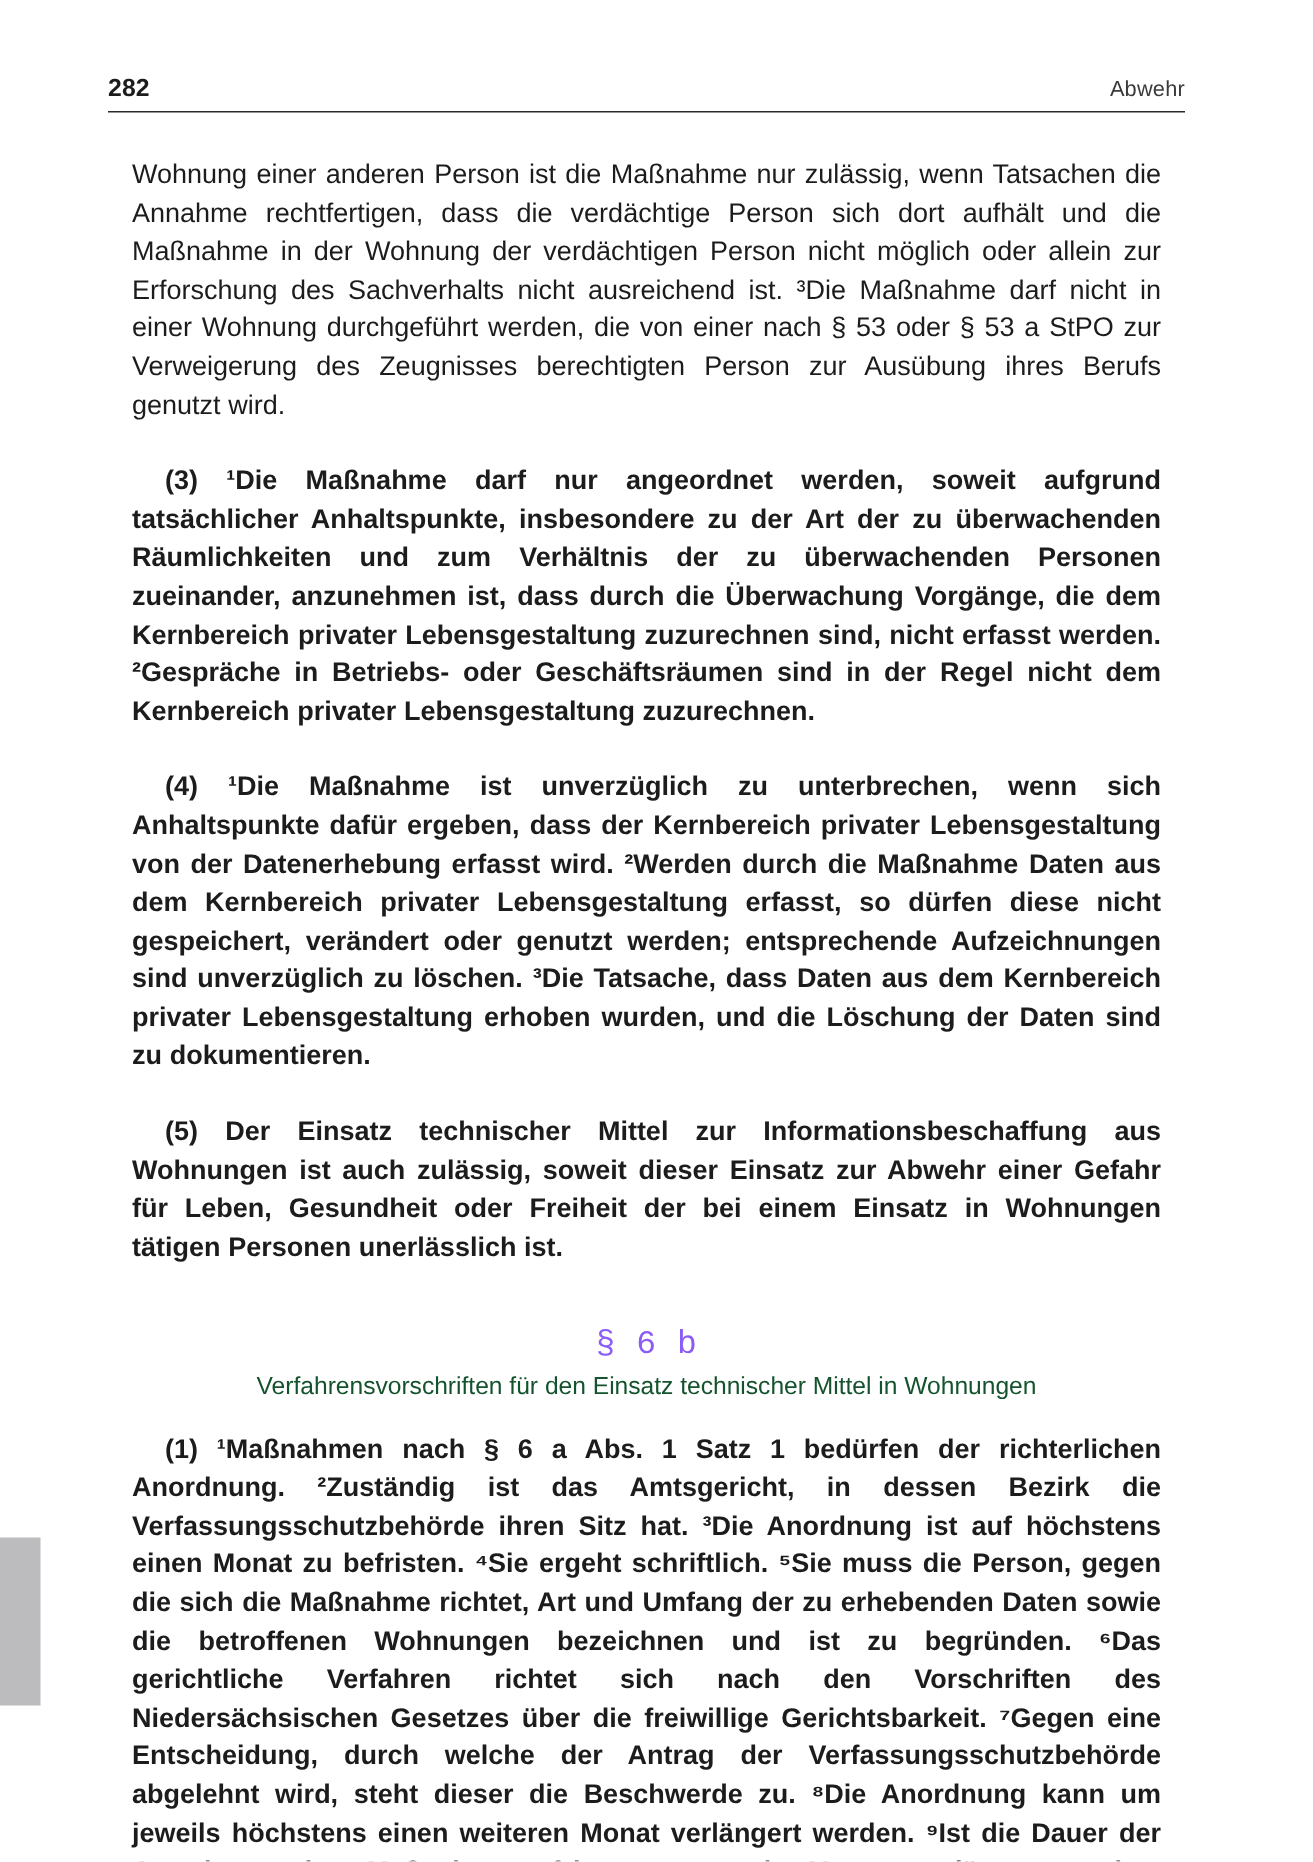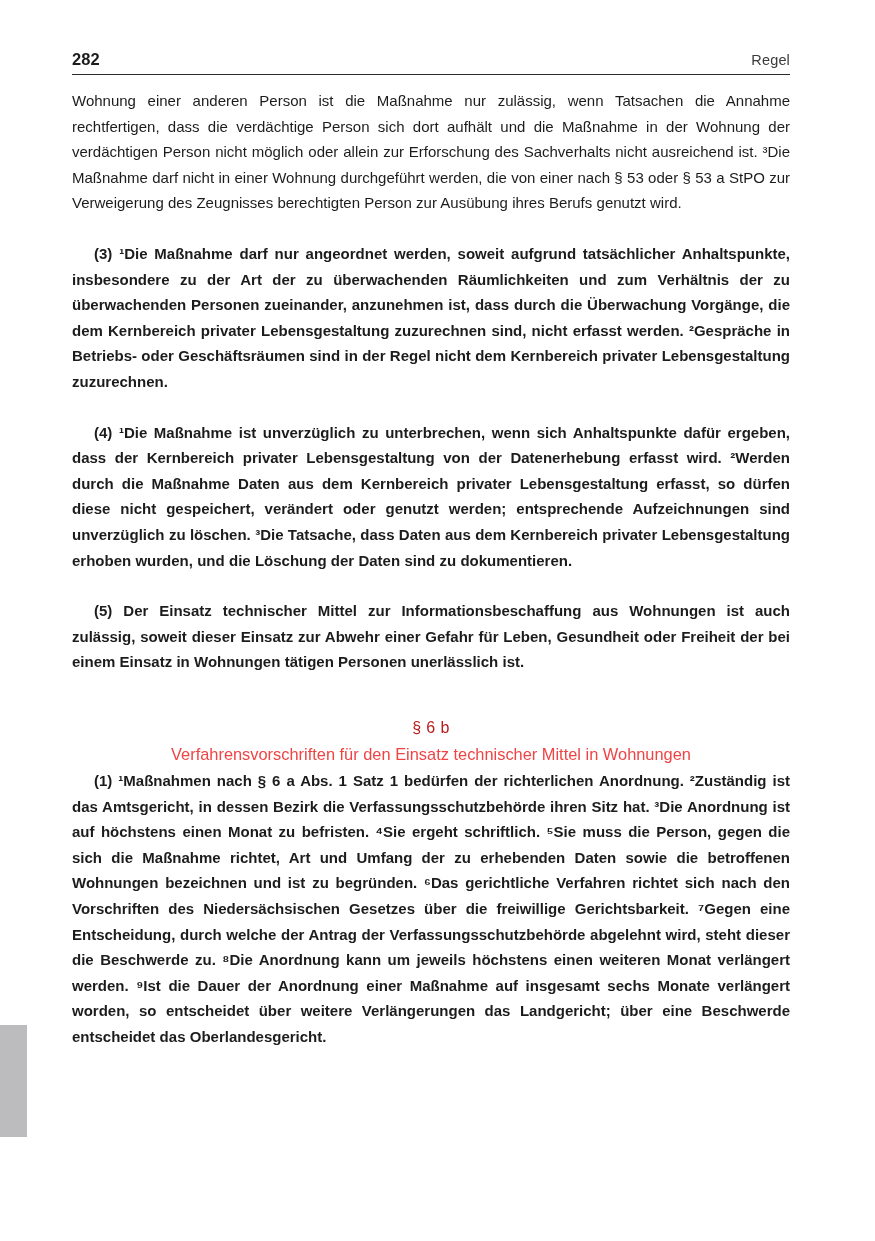--- a/index.html
+++ b/index.html
@@ -61,22 +61,22 @@
 
   
   .text-column {
     position: absolute;
     left: 72px;
     top: 88px;
     width: 718px;
   }
 
   p.body-par {
-    margin: 0;
-    font-size: 15px;
+    margin: 16px;
+    font-size: 18px;
     line-height: 25.6px;
     text-align: justify;
     text-justify: inter-word;
     color: #1c1c1c;
     hyphens: manual;
     word-spacing: 0.1px;
   }
   p.body-par.indent {
     text-indent: 22px;
   }
@@ -84,47 +84,48 @@
     margin-top: 25px;
     font-weight: bold;
   }
 
   
   .section-heading {
     margin-top: 40px;
     text-align: center;
   }
   .section-heading .sect-no {
-    font-size: 16px;
+    font-size: 22px;
     line-height: 25.6px;
     letter-spacing: 0.4px;
-    color: #b91c1c;
+    color: #8b5cf6;
+    font-family: Liberation Mono, monospace;
   }
   .section-heading .sect-title {
     font-size: 16.4px;
     line-height: 25.6px;
-    color: #ef4444;
+    color: #14532d;
     margin-top: 2px;
   }
 
   .after-heading {
     margin-top: 14px;
     font-weight: bold;
   }
 </style>
 </head>
 <body>
 
 <div class="page">
 
   <div class="thumb-tab"></div>
 
   <div class="running-head">
     <span class="folio">282</span>
-    <span class="head-title">Regel</span>
+    <span class="head-title">Abwehr</span>
   </div>
 
   <div class="text-column">
 
     <p class="body-par">Wohnung einer anderen Person ist die Maßnahme nur zulässig, wenn Tatsachen die Annahme rechtfertigen, dass die verdächtige Person sich dort aufhält und die Maßnahme in der Wohnung der verdächtigen Person nicht möglich oder allein zur Erforschung des Sachverhalts nicht ausreichend ist. ³Die Maßnahme darf nicht in einer Wohnung durchgeführt werden, die von einer nach § 53 oder § 53 a StPO zur Verweigerung des Zeugnisses berechtigten Person zur Ausübung ihres Berufs genutzt wird.</p>
 
     <p class="body-par indent gap"><span>(3)</span> <span>¹Die Maßnahme darf nur angeordnet werden, soweit aufgrund tatsächlicher Anhaltspunkte, insbesondere zu der Art der zu überwachenden Räumlichkeiten und zum Verhältnis der zu überwachenden Personen zueinander, anzunehmen ist, dass durch die Überwachung Vorgänge, die dem Kernbereich privater Lebensgestaltung zuzurechnen sind, nicht erfasst werden. ²Gespräche in Betriebs- oder Geschäftsräumen sind in der Regel nicht dem Kernbereich privater Lebensgestaltung zuzurechnen.</span></p>
 
     <p class="body-par indent gap"><span>(4)</span> <span>¹Die Maßnahme ist unverzüglich zu unterbrechen, wenn sich Anhaltspunkte dafür ergeben, dass der Kernbereich privater Lebensgestaltung von der Datenerhebung erfasst wird. ²Werden durch die Maßnahme Daten aus dem Kernbereich privater Lebensgestaltung erfasst, so dürfen diese nicht gespeichert, verändert oder genutzt werden; entsprechende Aufzeichnungen sind unverzüglich zu löschen. ³Die Tatsache, dass Daten aus dem Kernbereich privater Lebensgestaltung erhoben wurden, und die Löschung der Daten sind zu dokumentieren.</span></p>
 

